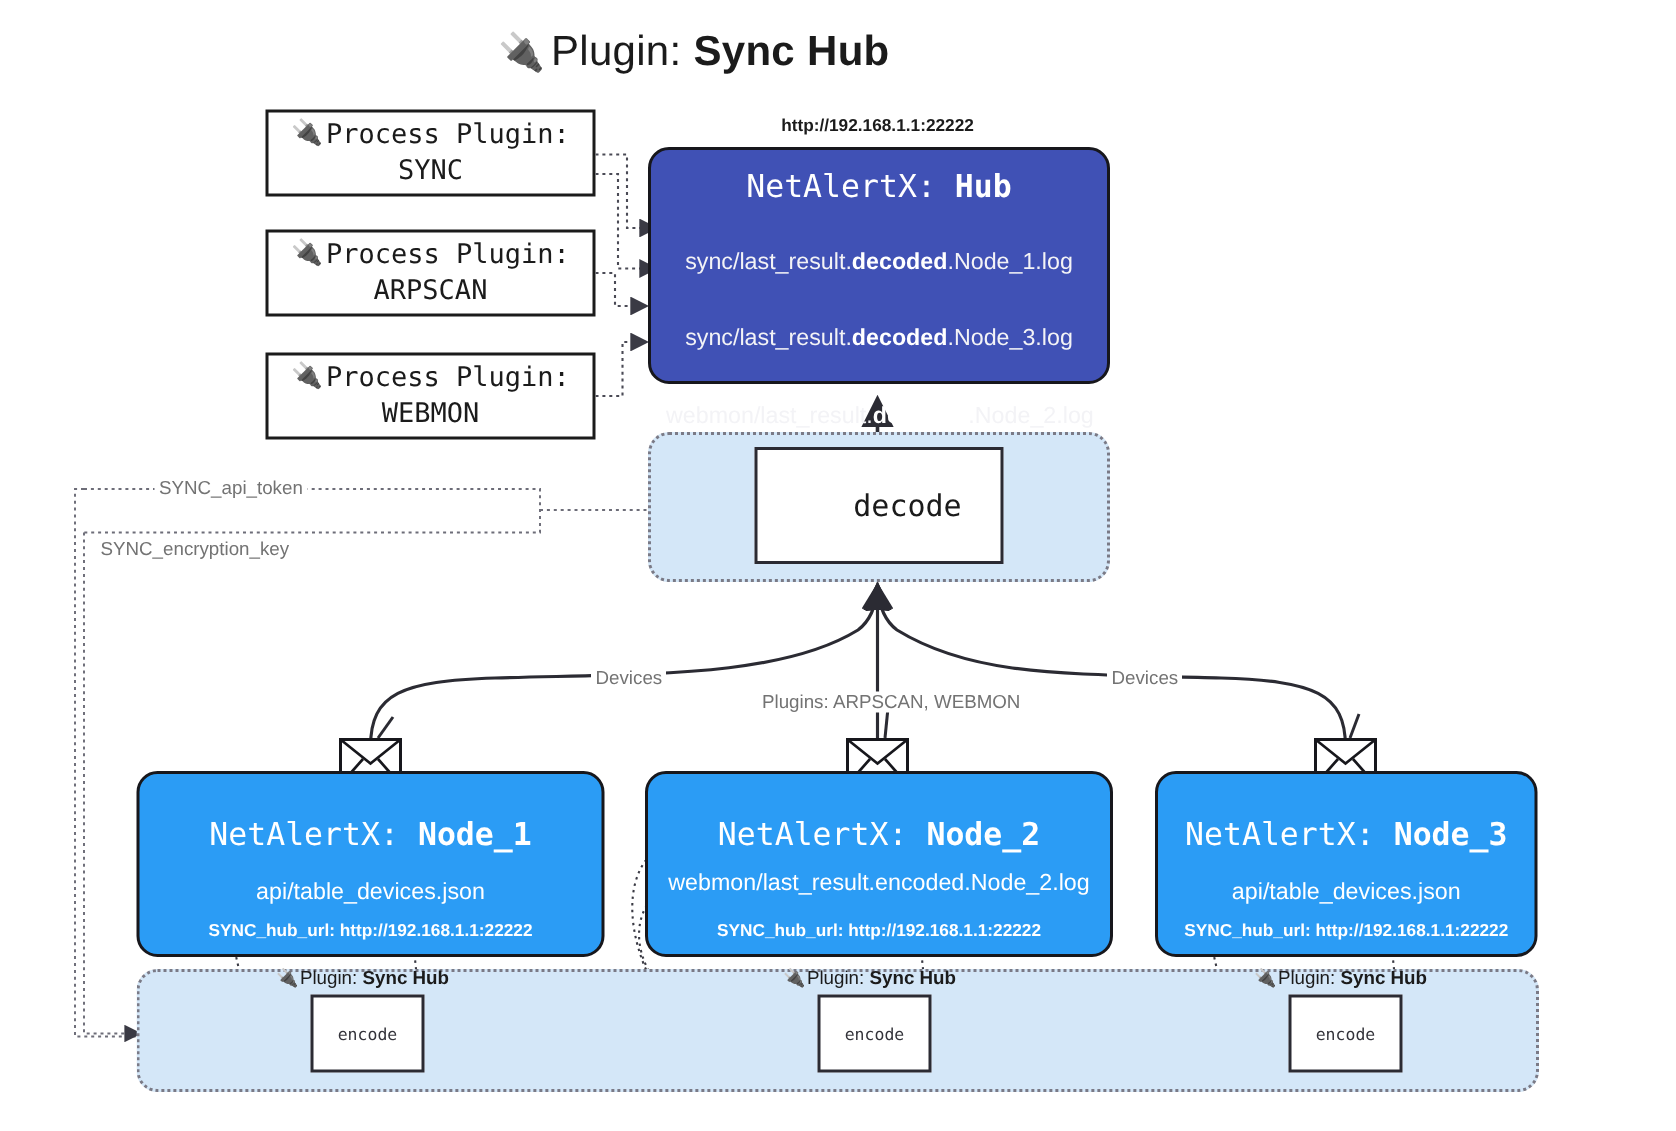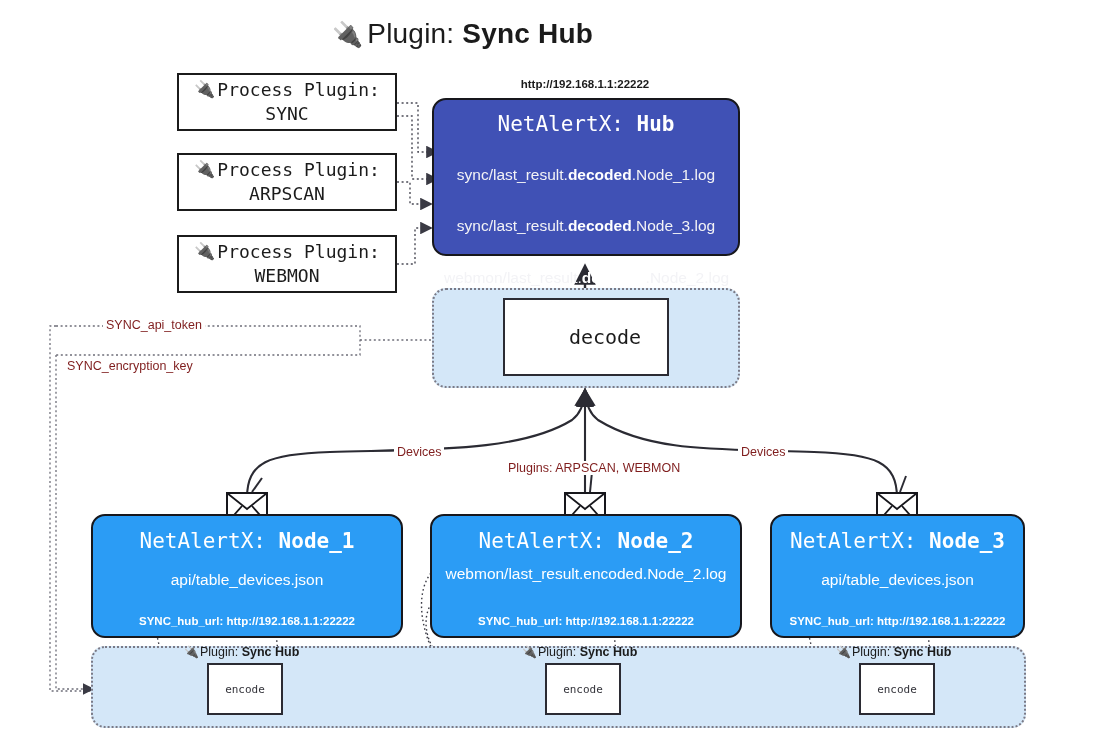--- a/index.html
+++ b/index.html
@@ -86,21 +86,21 @@
     font-family:"DejaVu Sans Mono","Liberation Mono",monospace;
     font-size:20px;color:#1b1b1b;padding-left:38px;
   }
 
   
   .node{
     background:#2b9cf5;
     border:2.5px solid #17171c;
     border-radius:14px;
     color:#ffffff;
-    padding-top:13px;
+    padding-top:28px;
   }
   .node .node-title{
     text-align:center;
     font-family:"DejaVu Sans Mono","Liberation Mono",monospace;
     font-size:21px;
     white-space:nowrap;
   }
   .node .node-title b{font-weight:bold;}
   .node .node-lines{margin-top:14px;text-align:center;}
   .node .node-line{
@@ -126,21 +126,21 @@
     font-size:12.5px;color:#1b1b1b;
     white-space:nowrap;
     display:flex;align-items:center;
   }
   .encode-cap .plug{font-size:12px;margin-right:1px;}
   .encode-cap b{font-weight:bold;}
 
   
   .edge-label{
     position:absolute;
-    font-size:12.5px;color:#7f1d1d;
+    font-size:12.5px;color:#737373;
     background:#ffffff;
     white-space:nowrap;
     padding:0 3px;
   }
 
   
   .env{position:absolute;}
 
   svg.wires{position:absolute;left:0;top:0;width:1117px;height:754px;overflow:visible;}
 </style>

